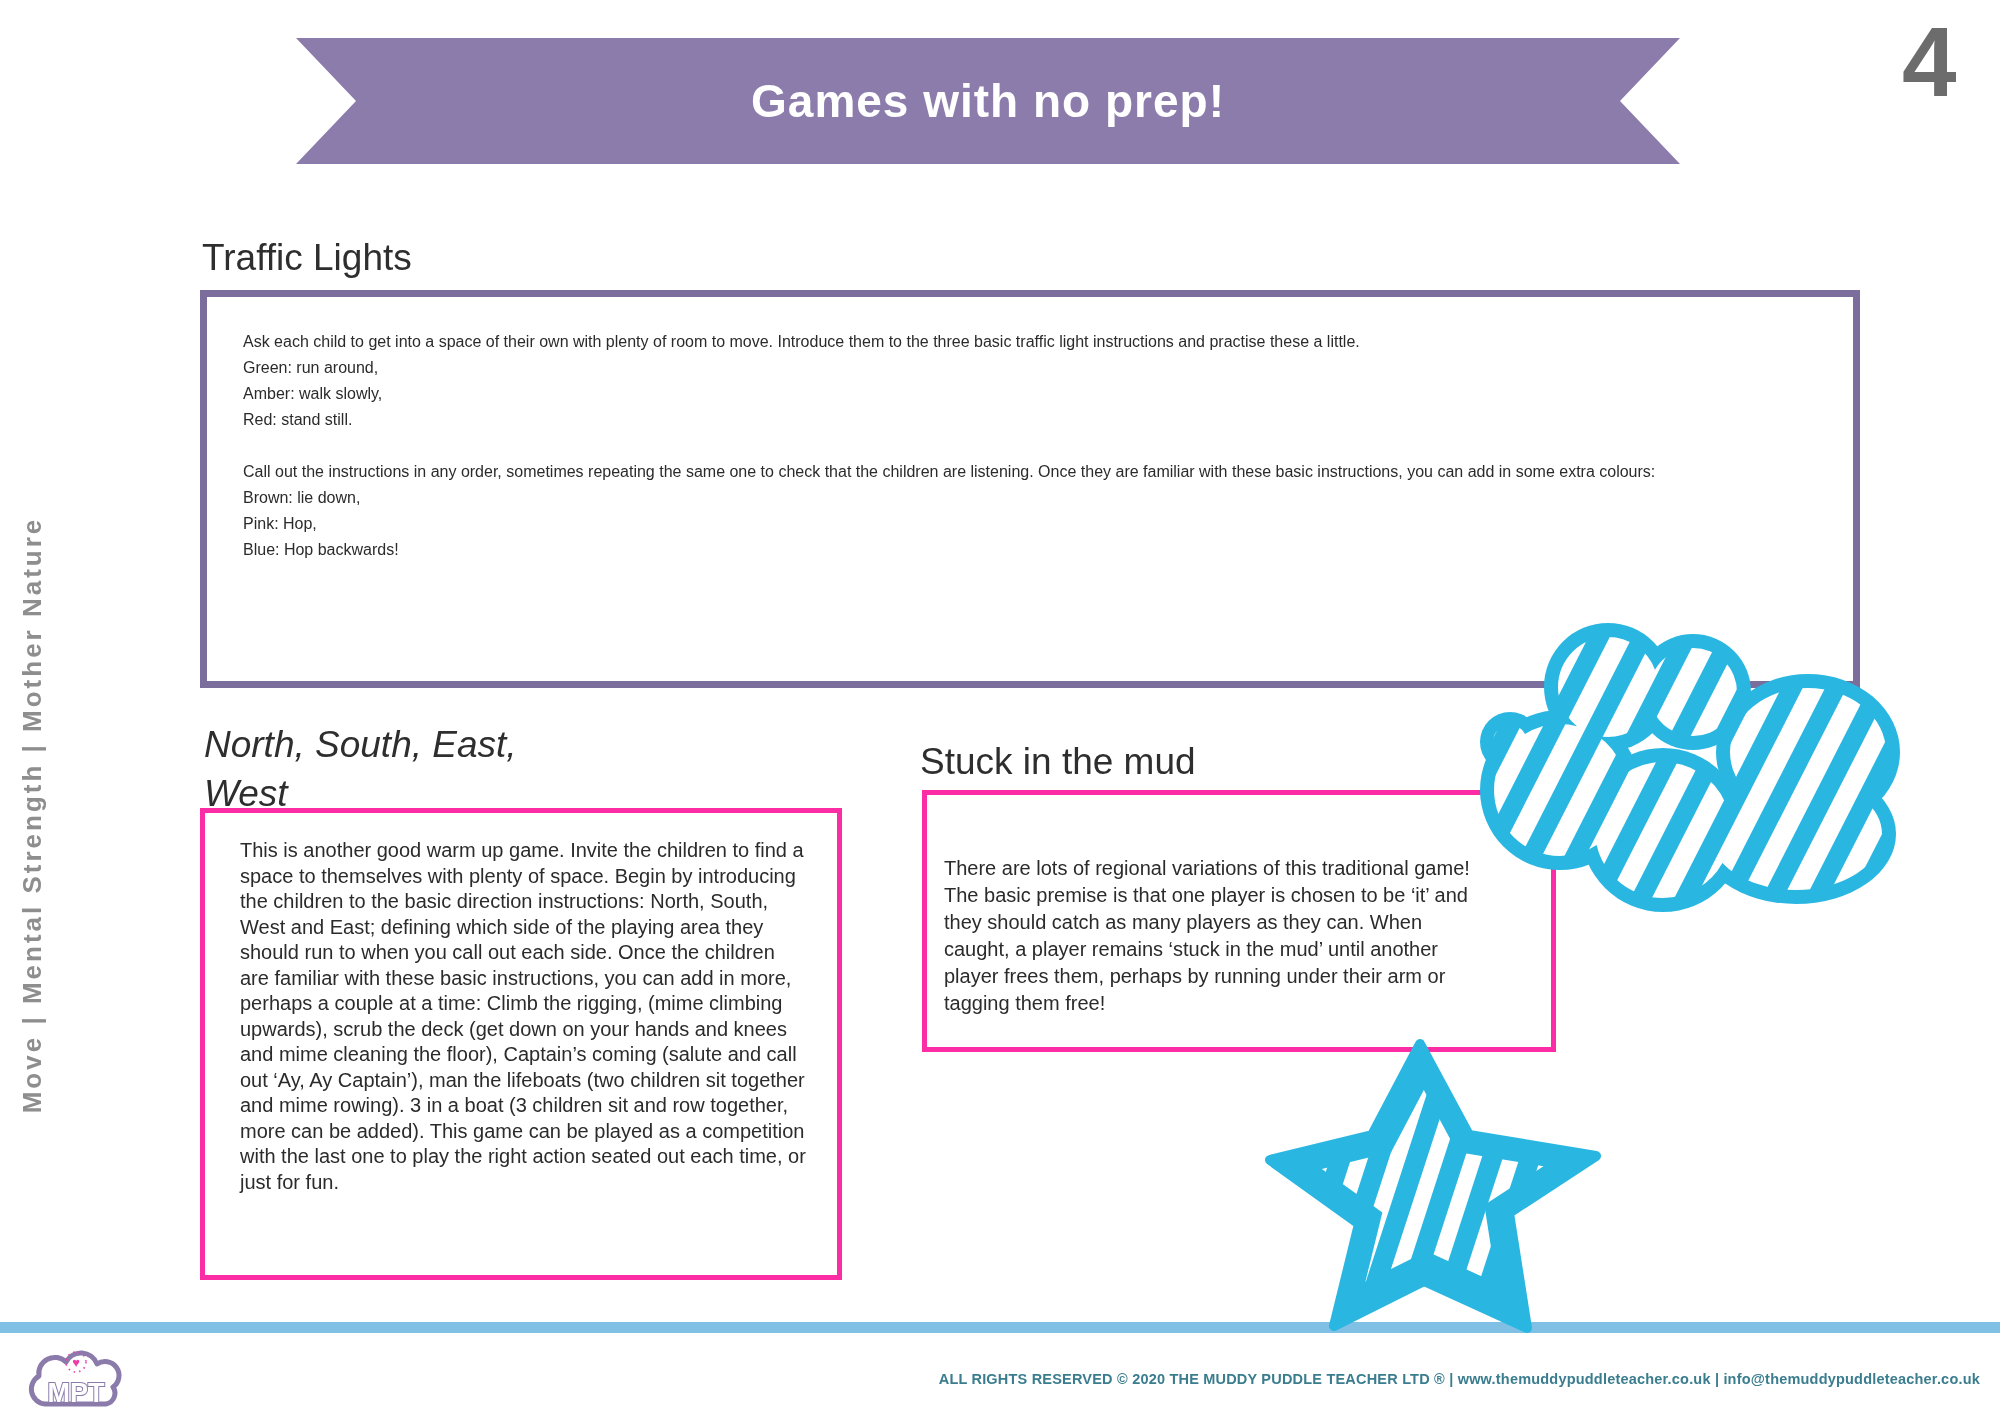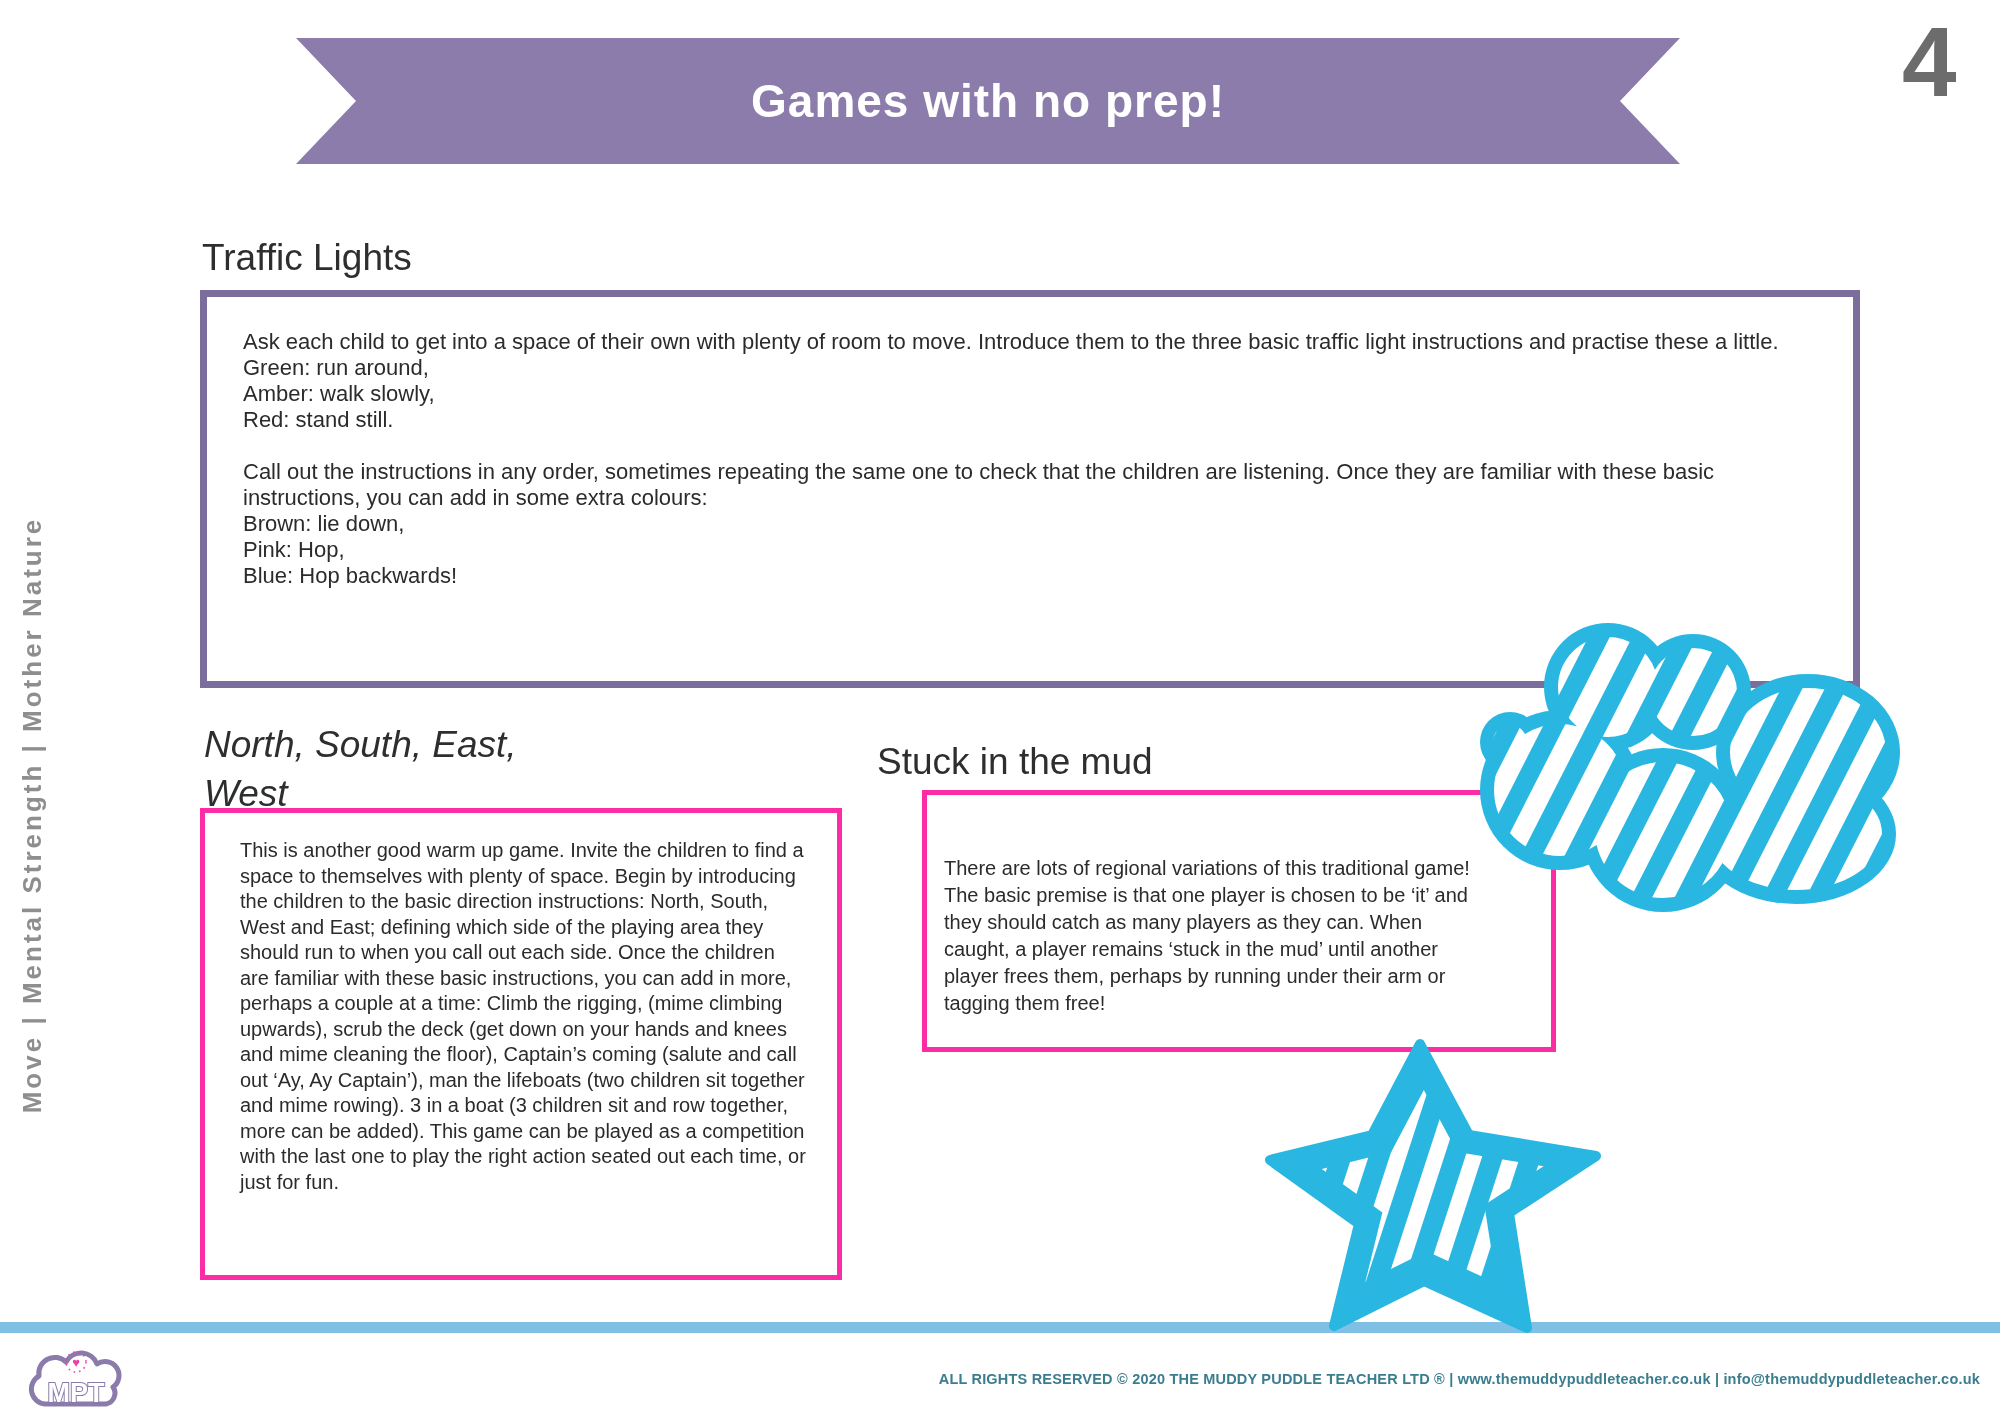--- a/index.html
+++ b/index.html
@@ -32,28 +32,28 @@
     text-align:center; font-size:26px; font-weight:600; letter-spacing:3px;
     color:#8e8e8e; z-index:2; white-space:nowrap;
   }
   
   .section-heading {
     position:absolute; font-size:37px; font-weight:500; color:#2e2e2e;
     z-index:6; line-height:49px;
   }
   #traffic-heading { left:202px; top:233px; }
   #nsew-heading    { left:204px; top:720px;font-style:italic; }
-  #stuck-heading   { left:877px; top:737px; }
+  #stuck-heading   { left:920px; top:737px; }
   
   .purple-box {
     position:absolute; left:200px; top:290px; width:1660px; height:398px;
     border:7px solid #7b6e9d; background:#ffffff; z-index:1;
   }
   .purple-box-content {
-    padding:32px 36px 0 36px; font-size:22px; line-height:26px; color:#2b2b2b;
+    padding:32px 36px 0 36px; font-size:16px; line-height:26px; color:#2b2b2b;
   }
   .spacer-line { height:26px; }
   .pink-box {
     position:absolute; border:5px solid #fc2da4; background:#ffffff; z-index:1;
   }
   #nsew-box  { left:200px; top:808px; width:642px; height:472px; }
   #stuck-box { left:922px; top:790px; width:634px; height:262px; }
   #nsew-box .pink-box-content {
     padding:25px 28px 0 35px; font-size:20px; line-height:25.5px;
   }

